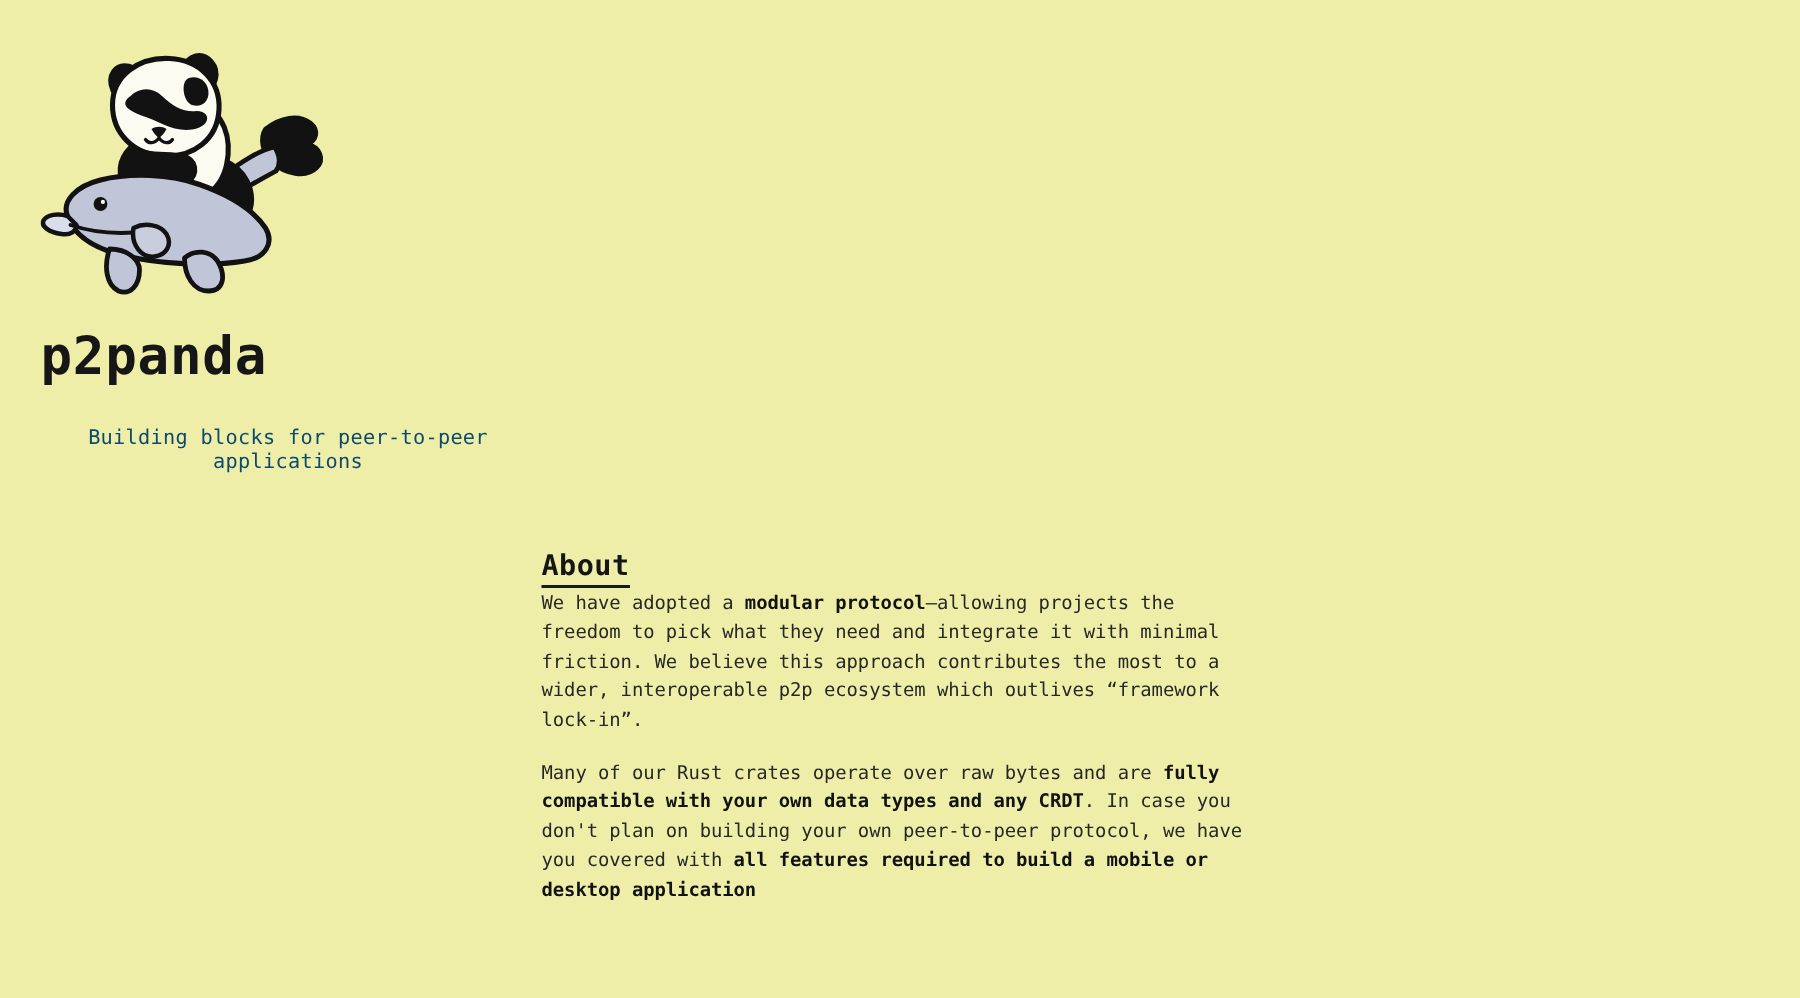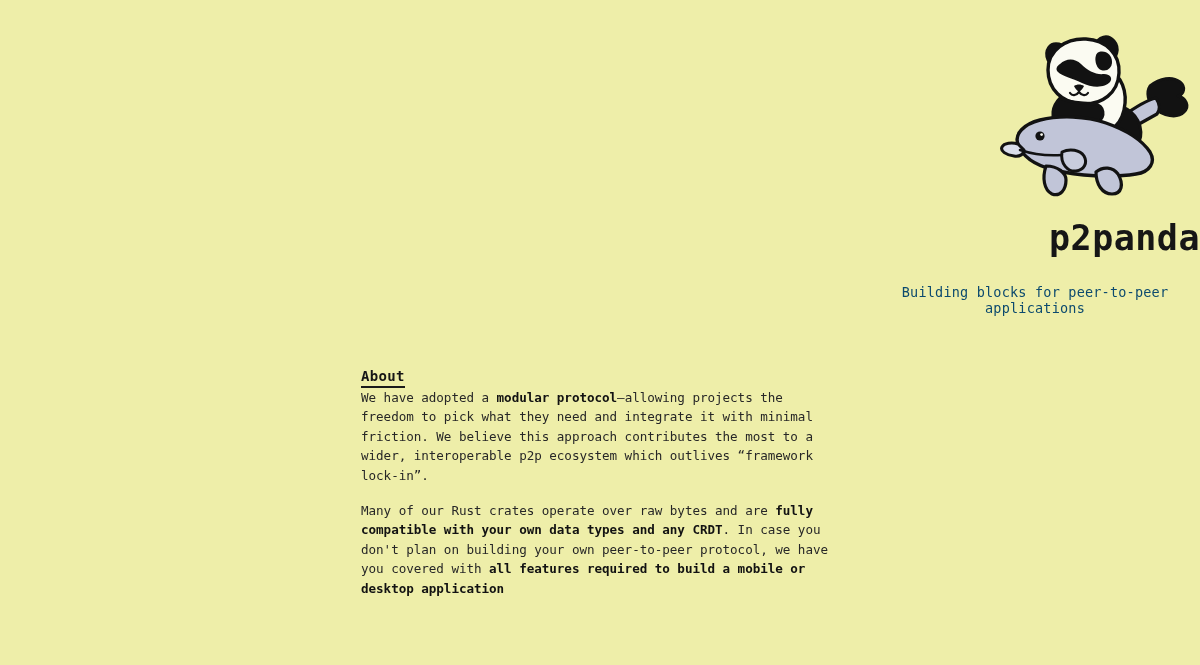--- a/index.html
+++ b/index.html
@@ -21,21 +21,21 @@
     width: 1200px;
     min-height: 665px;
     position: relative;
   }
 
   
   .hero {
     padding-top: 26px;
     display: flex;
     flex-direction: column;
-    align-items: flex-end;
+    align-items: flex-start;
     margin-left: 27px;
   }
 
   .logo-wrap {
     width: 200px;
     height: 180px;
     display: block;
   }
   .logo-wrap svg { display: block; width: 100%; height: 100%; }
 
@@ -75,21 +75,21 @@
   .content {
     width: 482px;
     margin: 0 auto;
     padding-top: 49px;
     padding-left: 2px;
   }
 
   h2.section-title {
     margin: 0 0 0 0;
     font-family: "DejaVu Sans Mono", "Liberation Mono", monospace;
-    font-size: 14px;
+    font-size: 19px;
     font-weight: 700;
     letter-spacing: 0.3px;
     color: #161616;
     display: inline-block;
     position: relative;
     border-bottom: 2px solid #1a1a1a;
     padding-bottom: 2px;
   }
   h2.section-title .wave {
     position: absolute;

